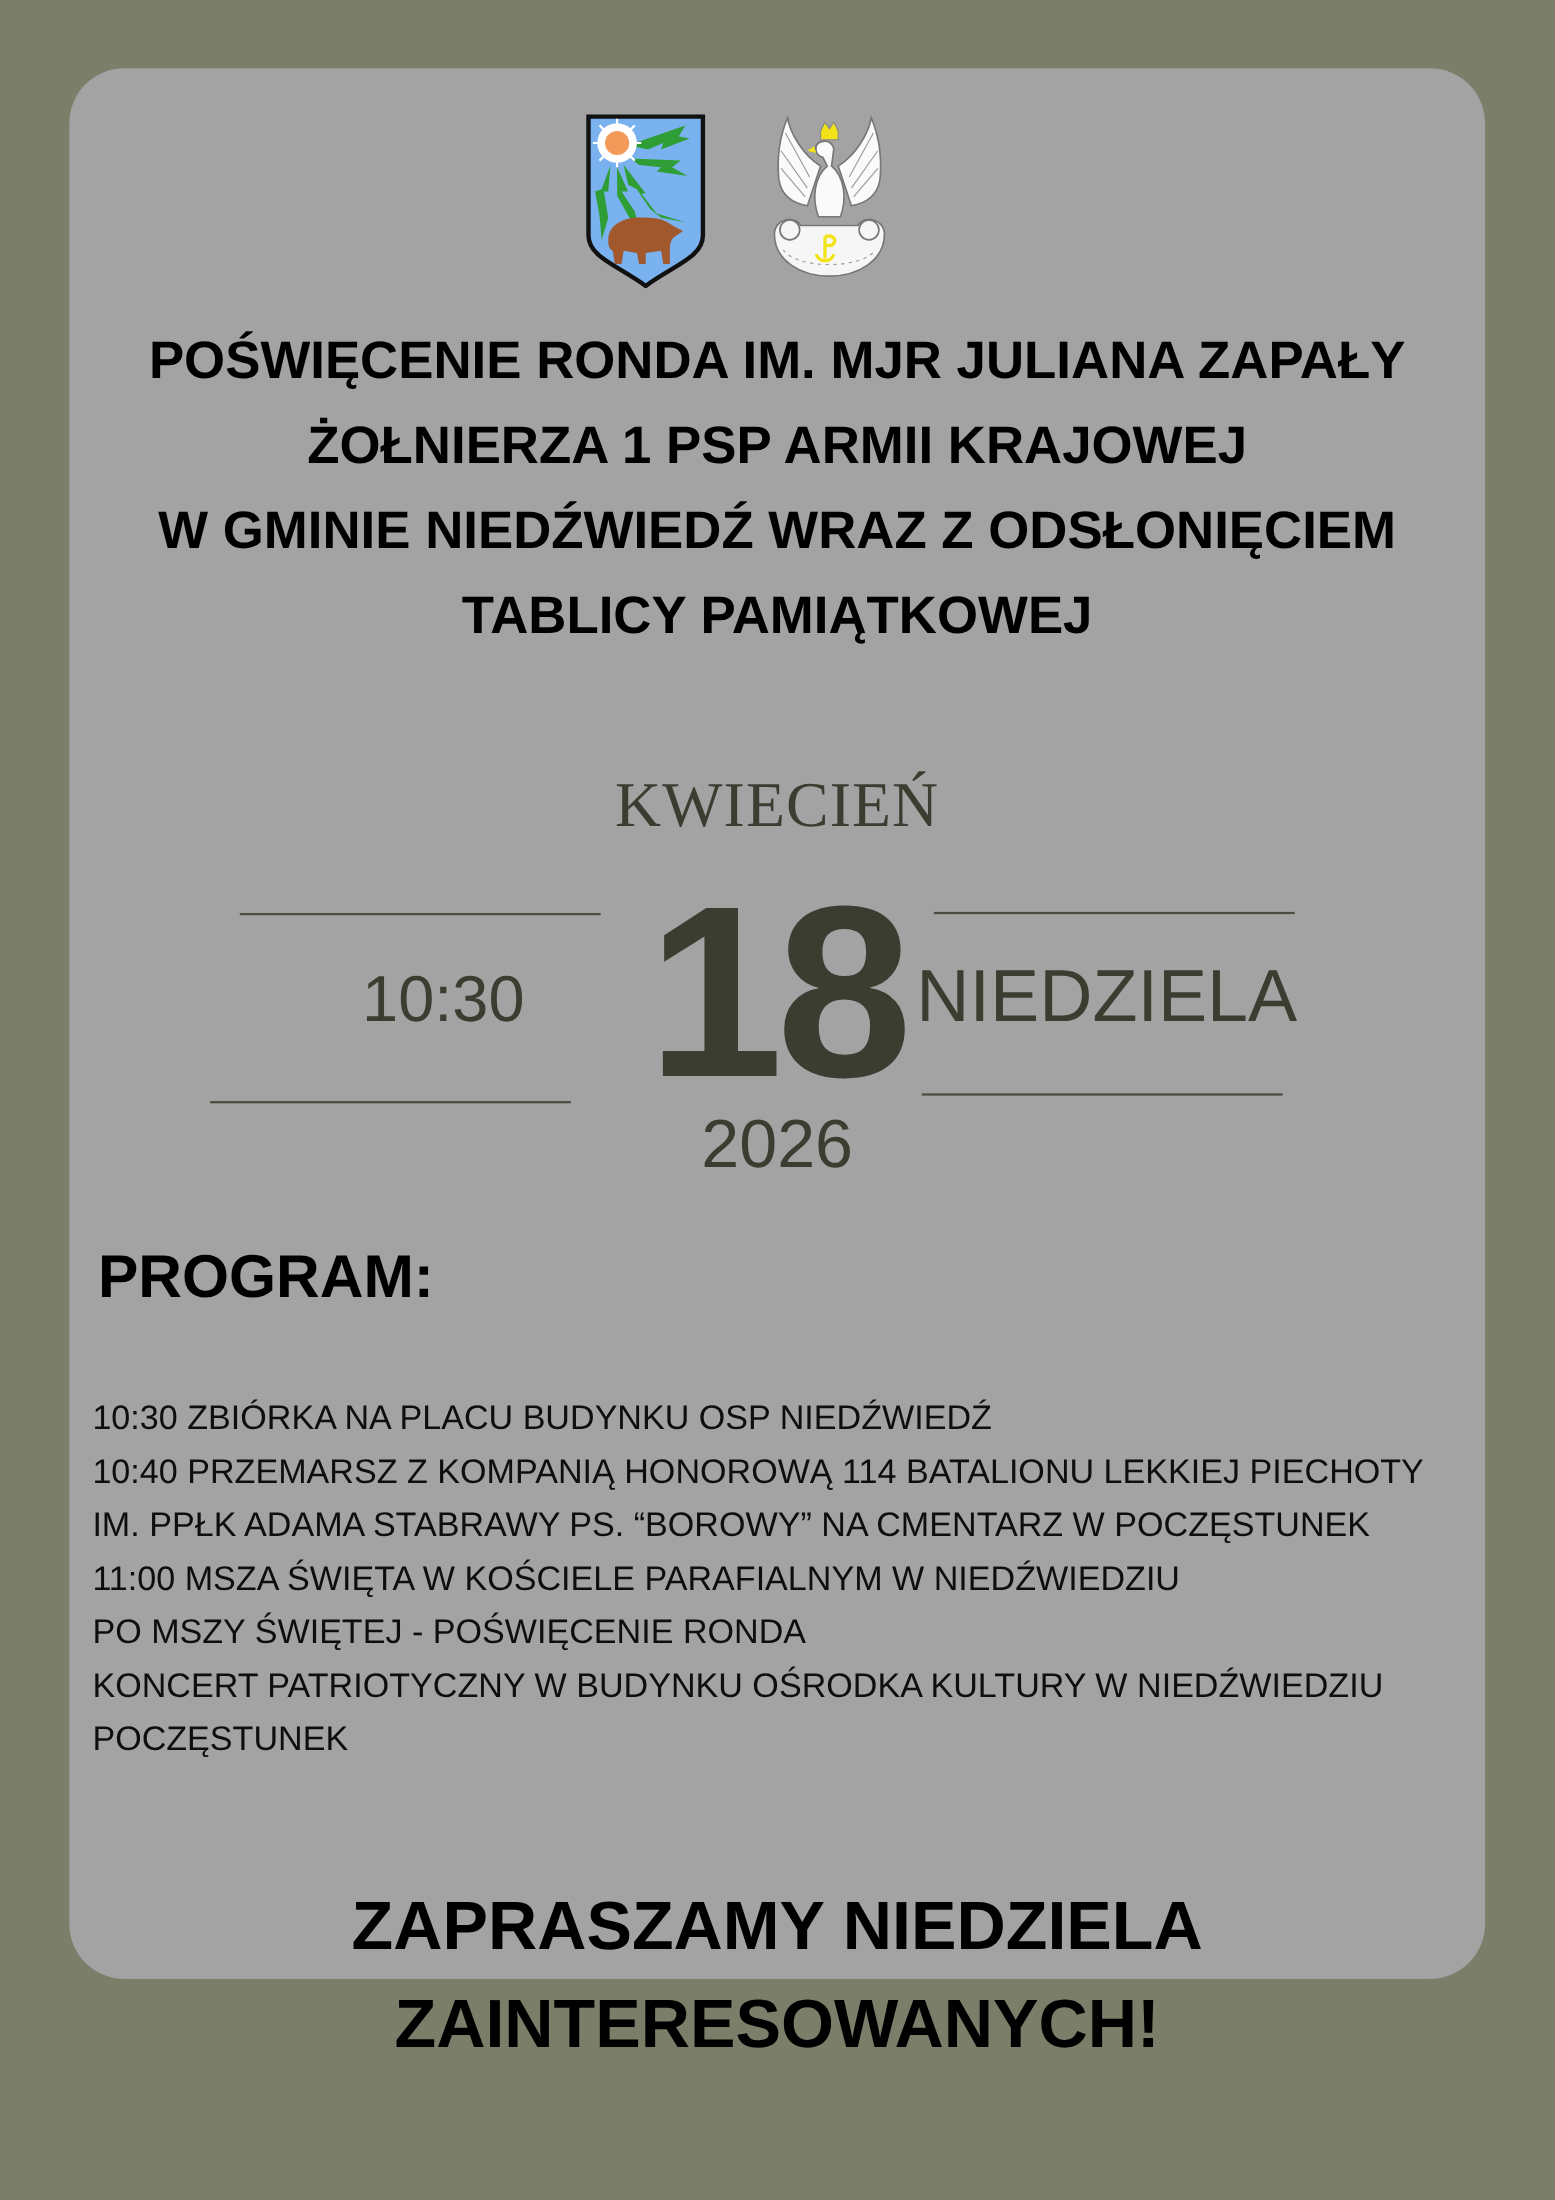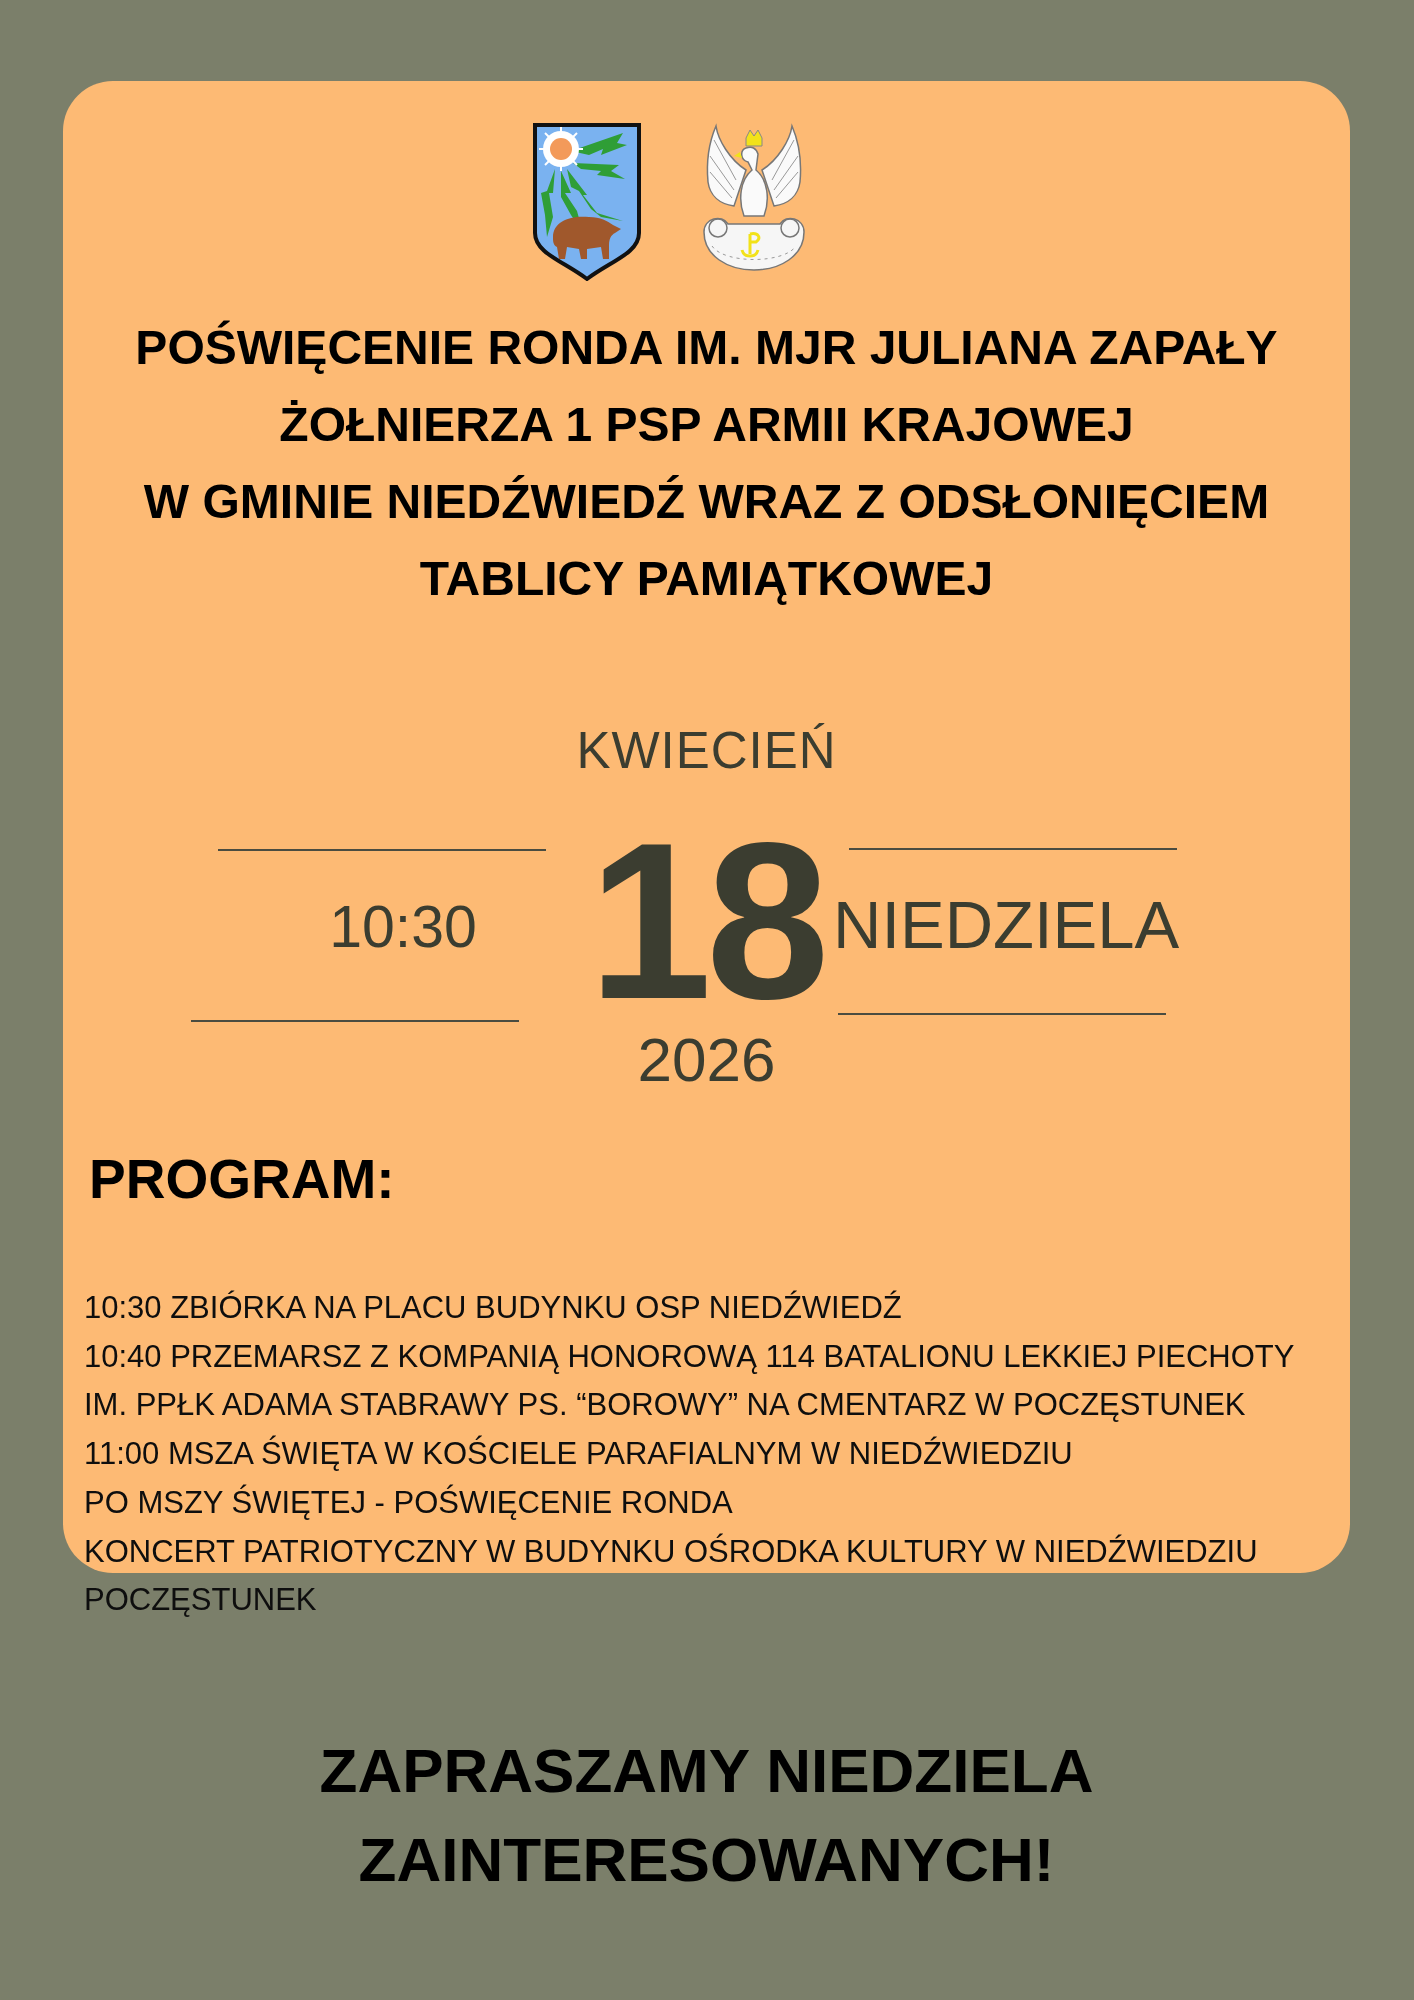--- a/index.html
+++ b/index.html
@@ -10,24 +10,24 @@
       width: 1414px;
       height: 2000px;
       background: #7b7f6a;
       position: relative;
       overflow: hidden;
       font-family: "Liberation Sans", "DejaVu Sans", sans-serif;
     }
     .card {
       position: absolute;
       left: 63px;
-      top: 81px;
-      width: 1287px;
-      height: 1492px;
-      background: #fdba74;
+      top: 62px;
+      width: 1287px;
+      height: 1737px;
+      background: #a3a3a3;
       border-radius: 50px;
     }
     .abs { position: absolute; }
 
     
     .emblem-shield { left: 468px; top: 40px; width: 112px; height: 160px; }
     .emblem-eagle  { left: 637px; top: 39px; width: 108px; height: 153px; }
 
     
     .title {
@@ -43,23 +43,24 @@
     }
     .title .line { display: block; white-space: nowrap; }
 
     
     .dark { color: #3b3d30; }
     .month {
       left: 0;
       top: 640px;
       width: 1287px;
       text-align: center;
-      font-size: 51px;
+      font-size: 58px;
       line-height: 60px;
       letter-spacing: 1px;
+      font-family: Liberation Serif, serif;
     }
     .hline {
       position: absolute;
       height: 2px;
       background: #4a4c40;
     }
     .hl-left-top    { left: 155px; top: 768px; width: 328px; }
     .hl-left-bottom { left: 128px; top: 939px; width: 328px; }
     .hl-right-top   { left: 786px; top: 767px; width: 328px; }
     .hl-right-bottom{ left: 775px; top: 932px; width: 328px; }

